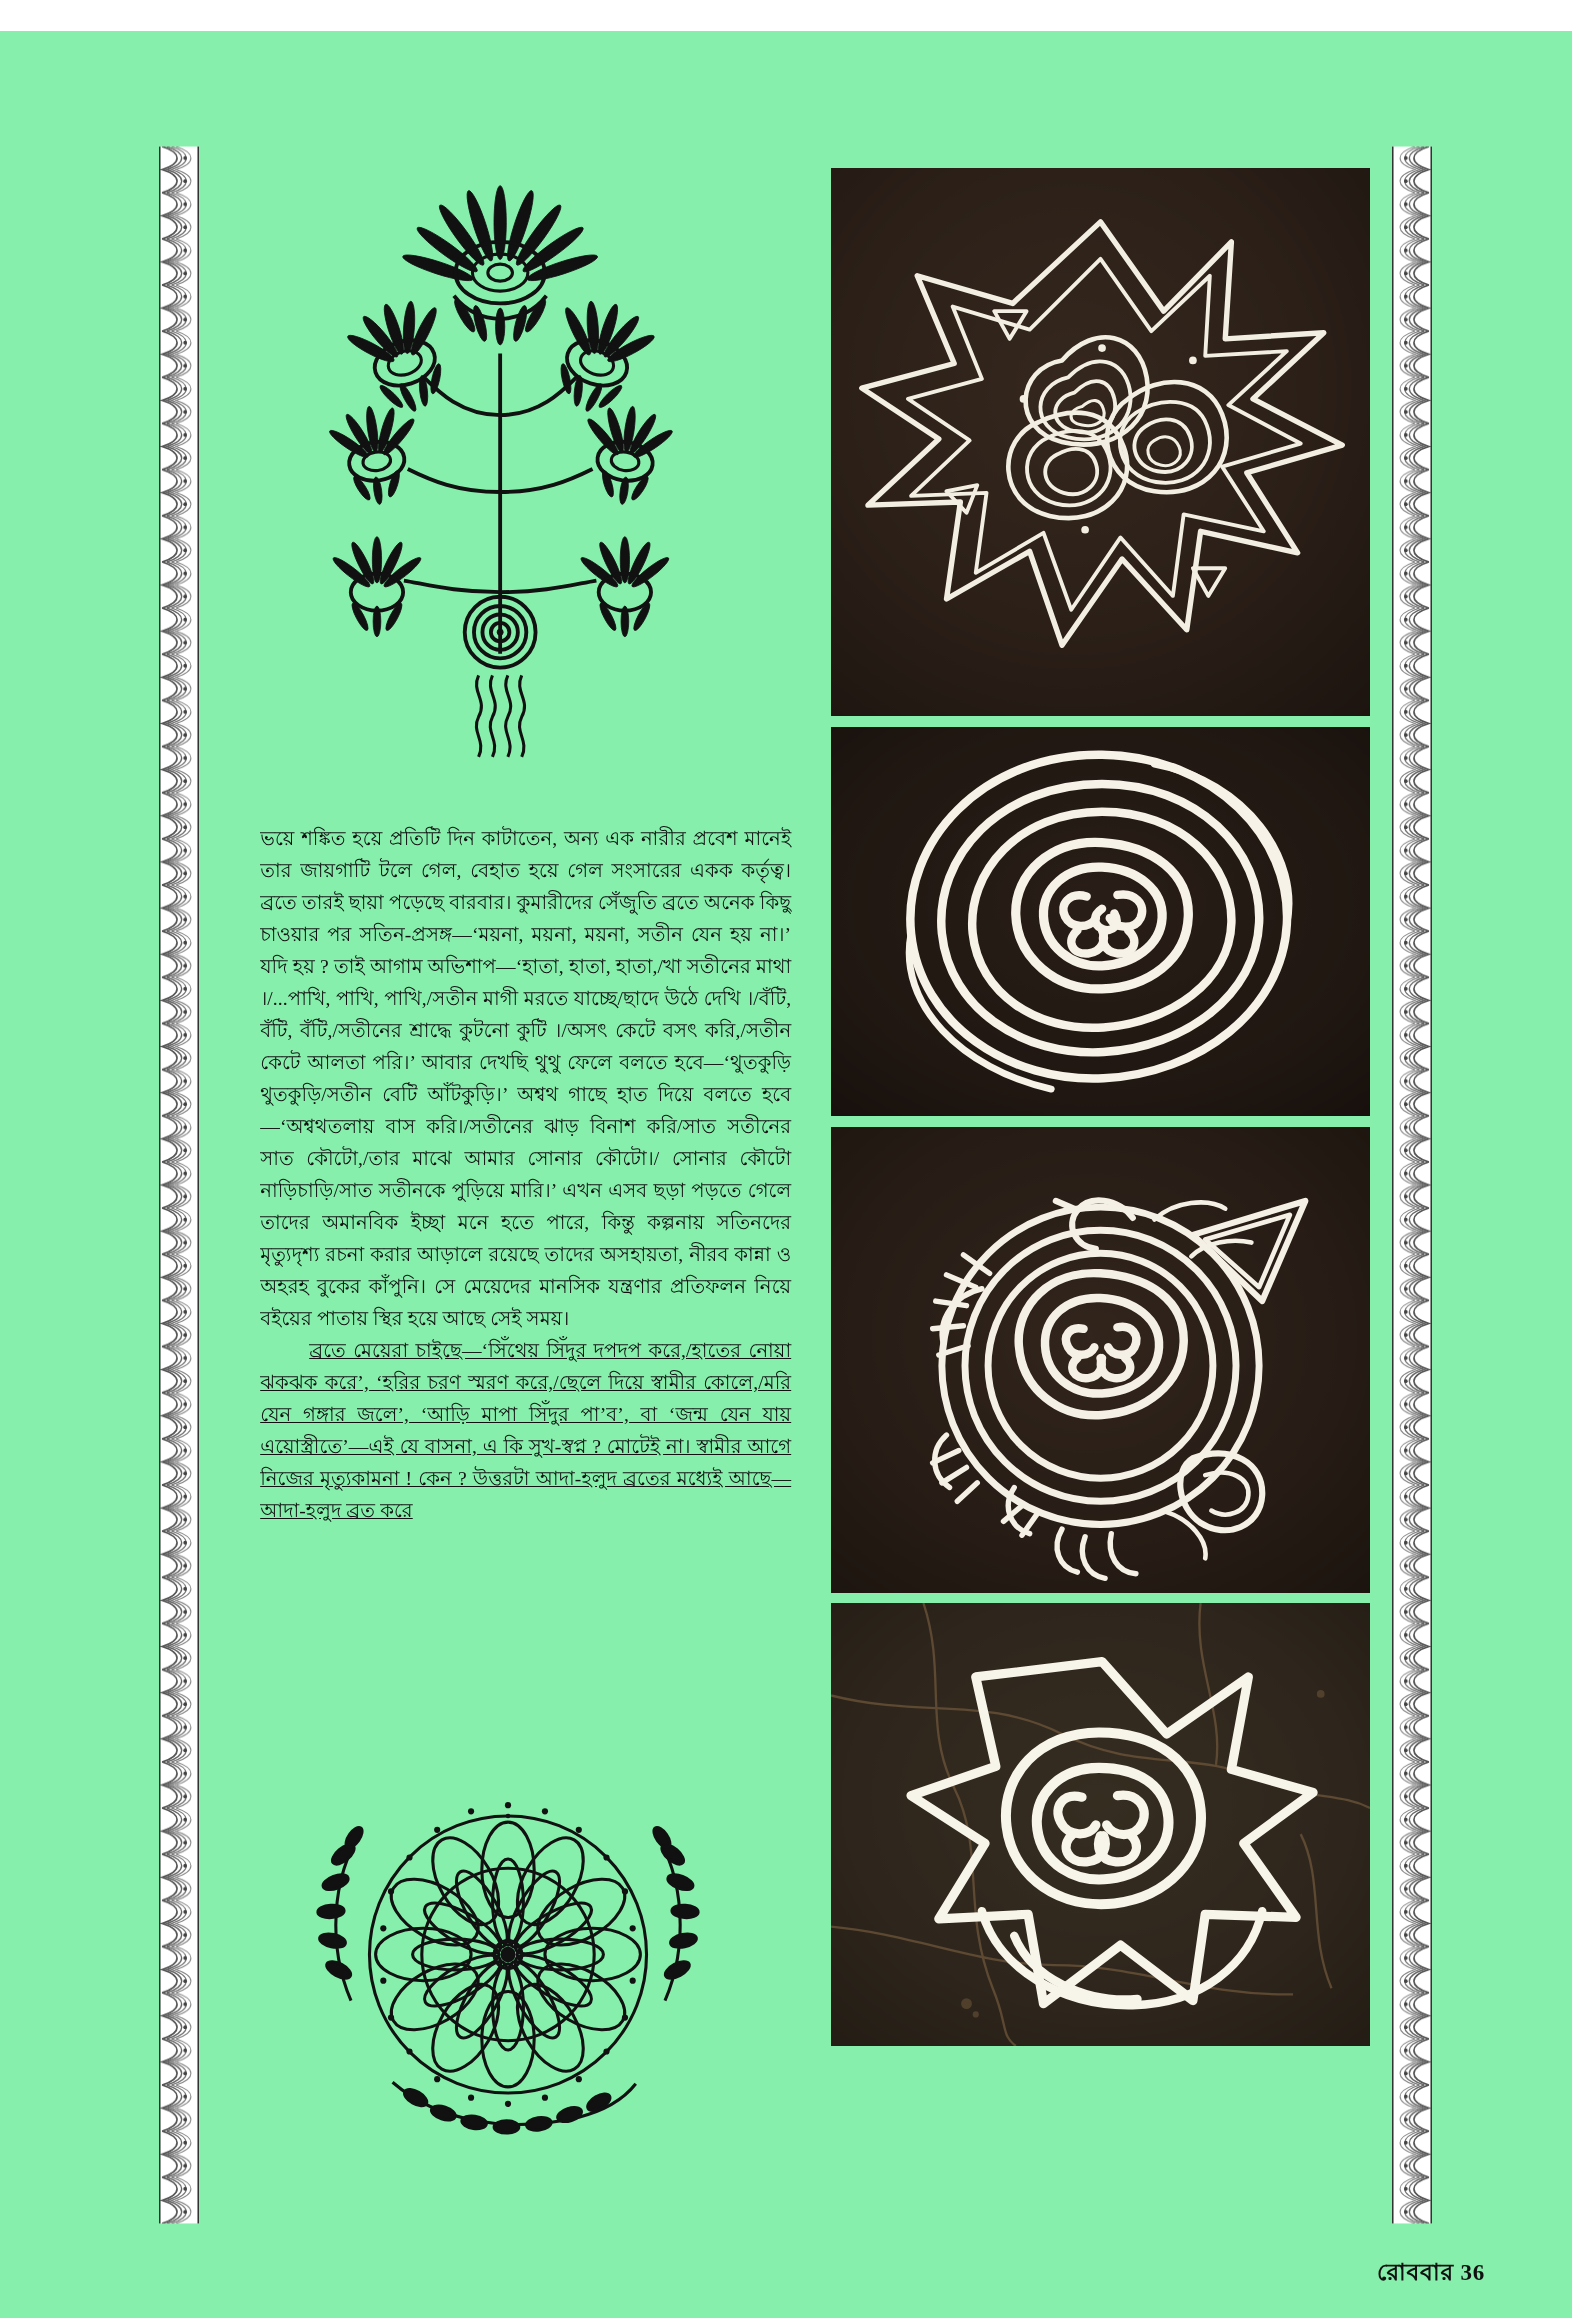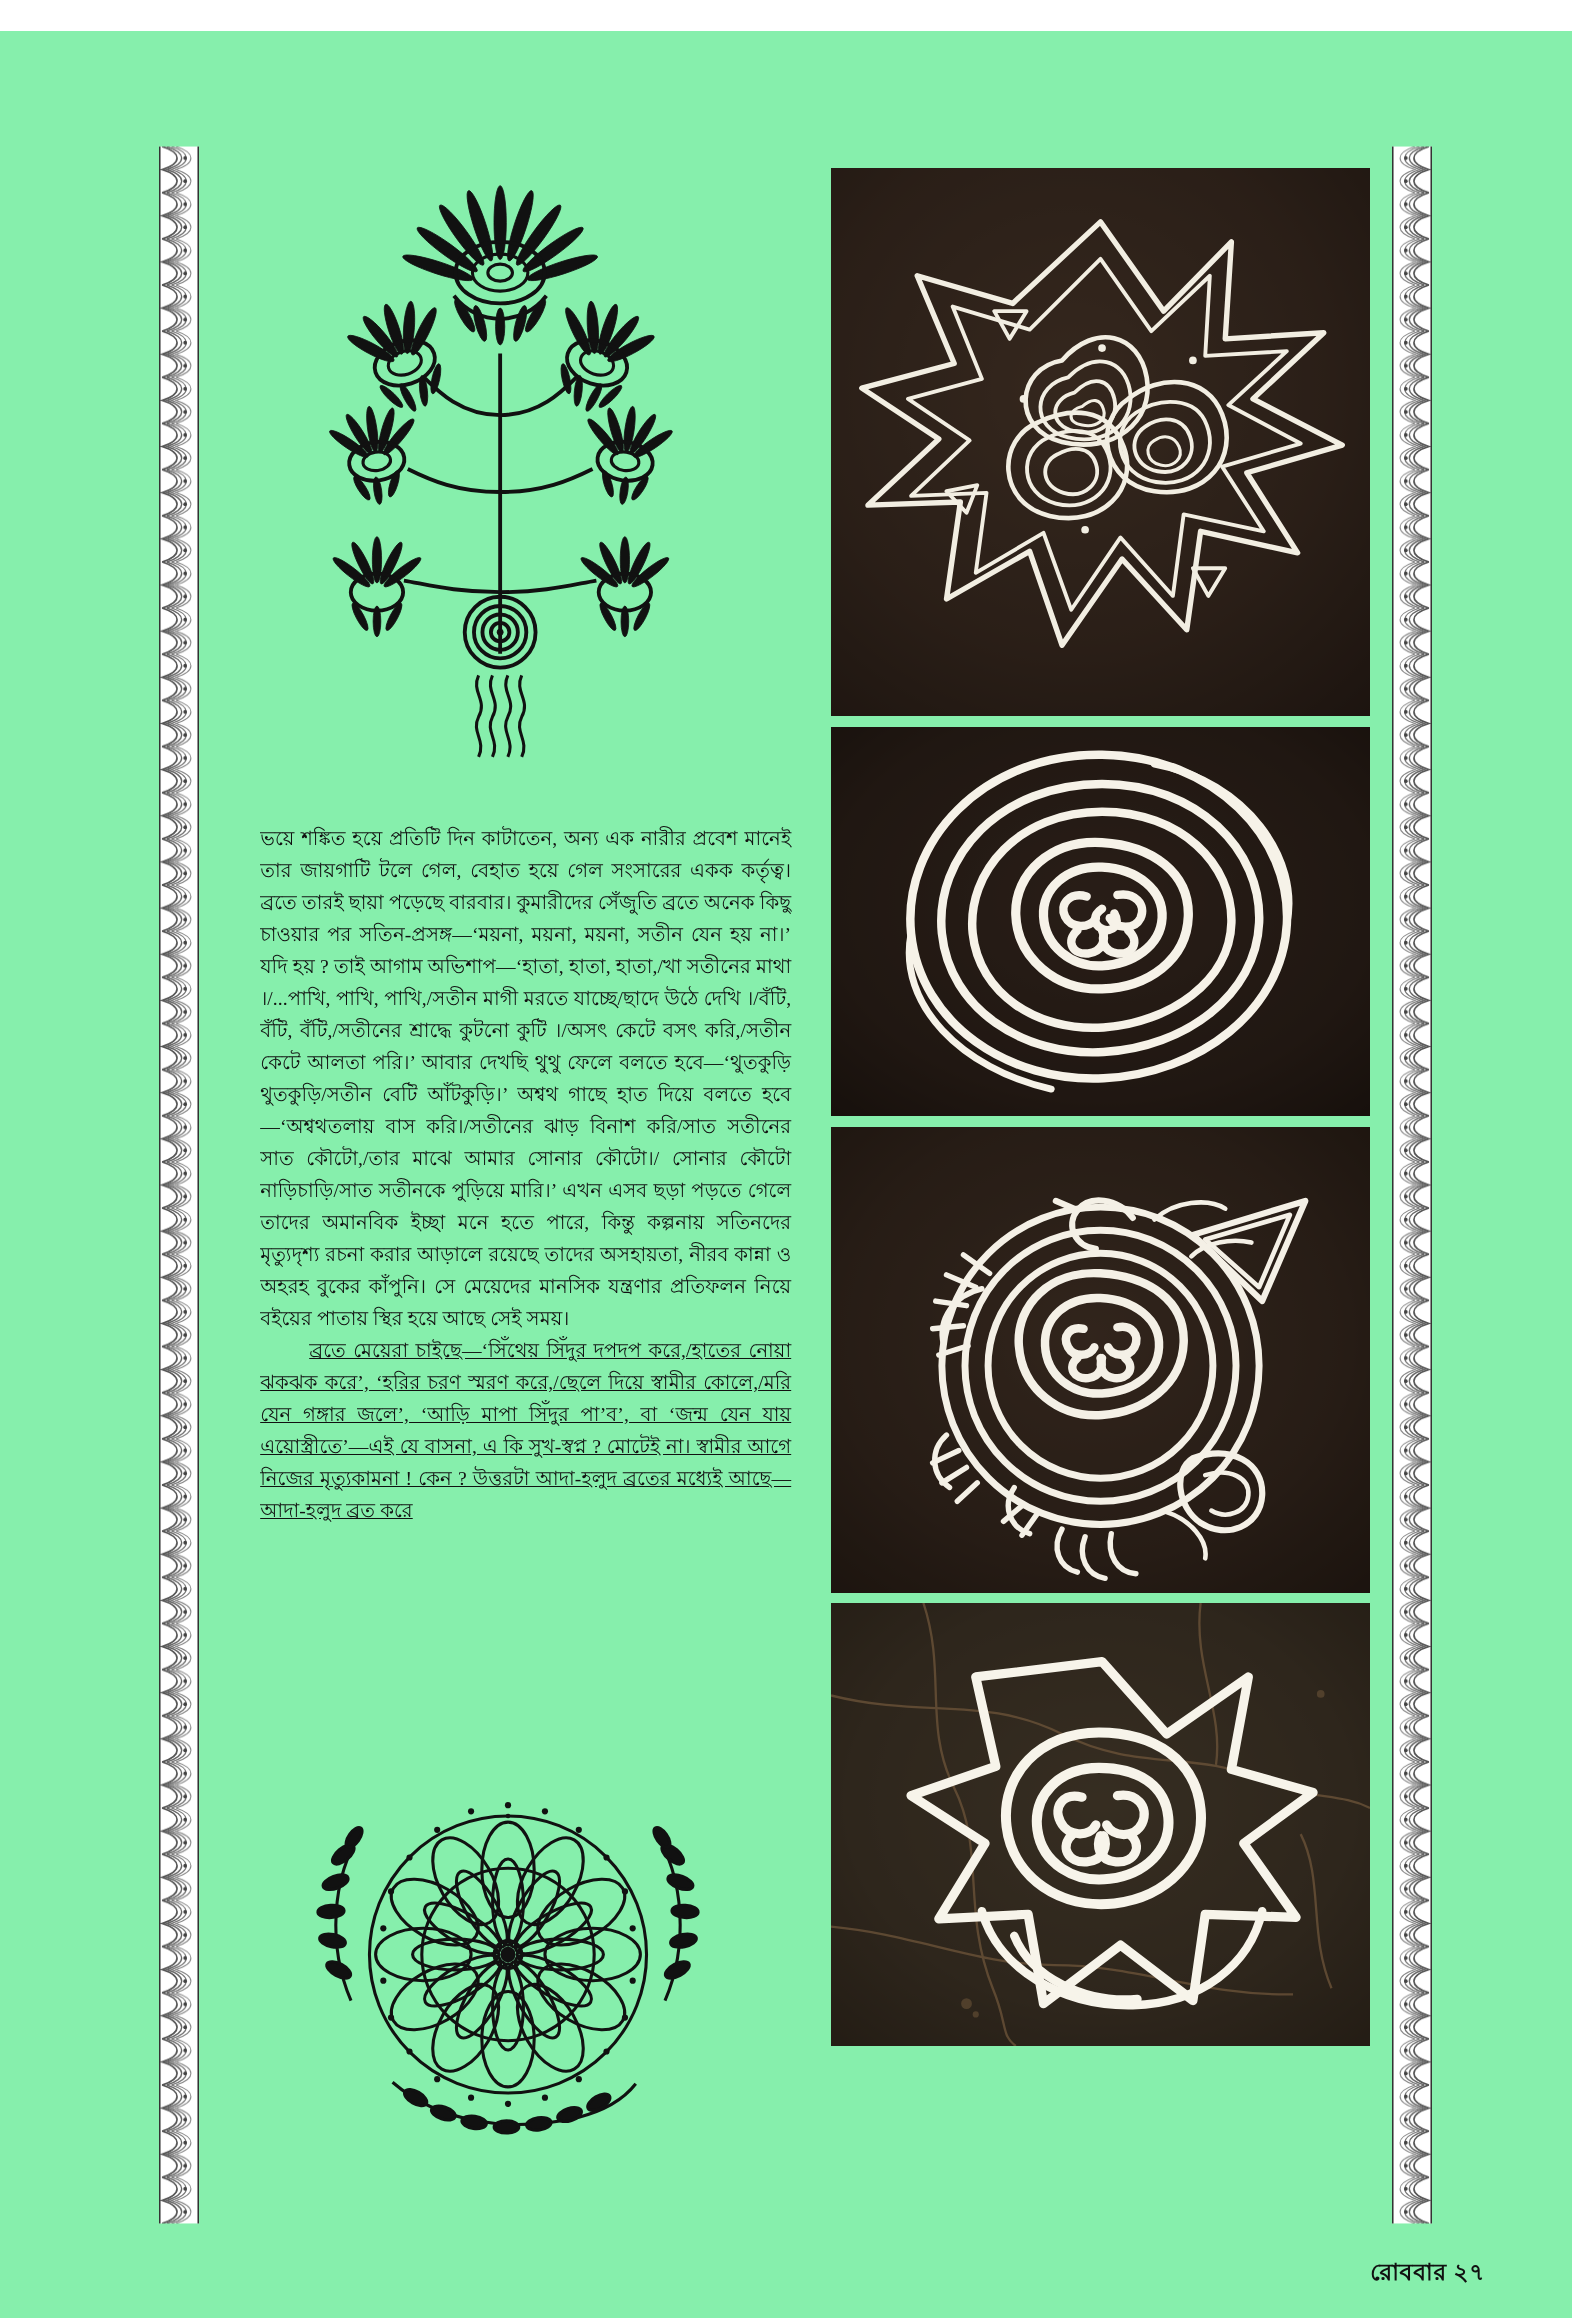--- a/index.html
+++ b/index.html
@@ -654,16 +654,16 @@
         </g>
         <g fill="#5d4931" opacity="0.75">
           <circle cx="176" cy="520" r="7"></circle>
           <circle cx="188" cy="534" r="4"></circle>
           <circle cx="636" cy="118" r="5"></circle>
         </g>
       </svg>
     </div>
   </div>
 
-  <div class="folio">রোববার ২৭</div>
+  <div class="folio">রোববার 36</div>
 
 </div>
 
 
 </body></html>

